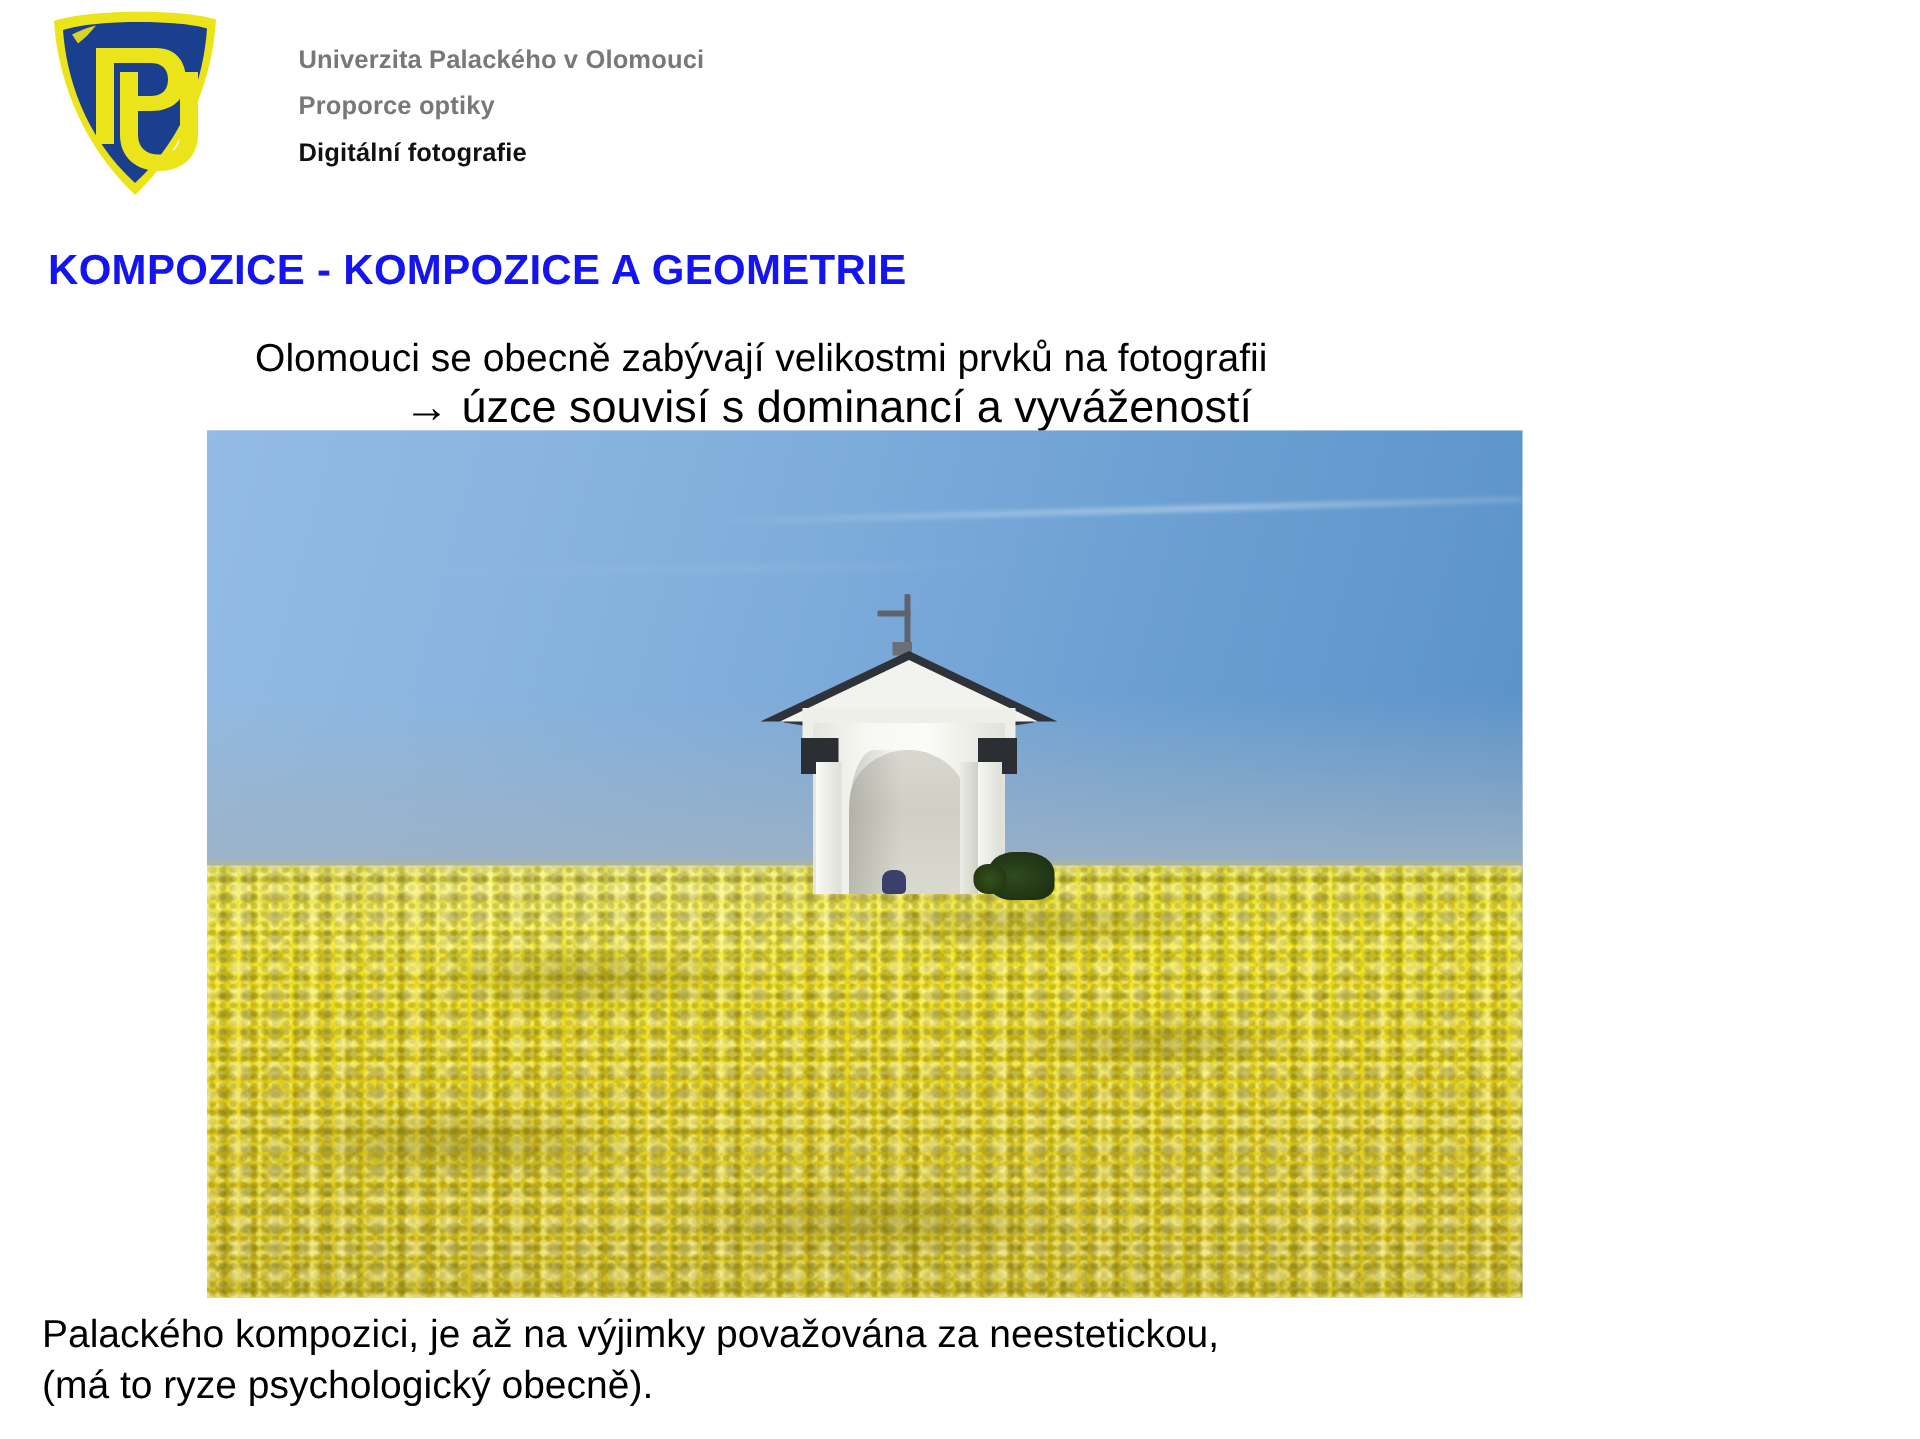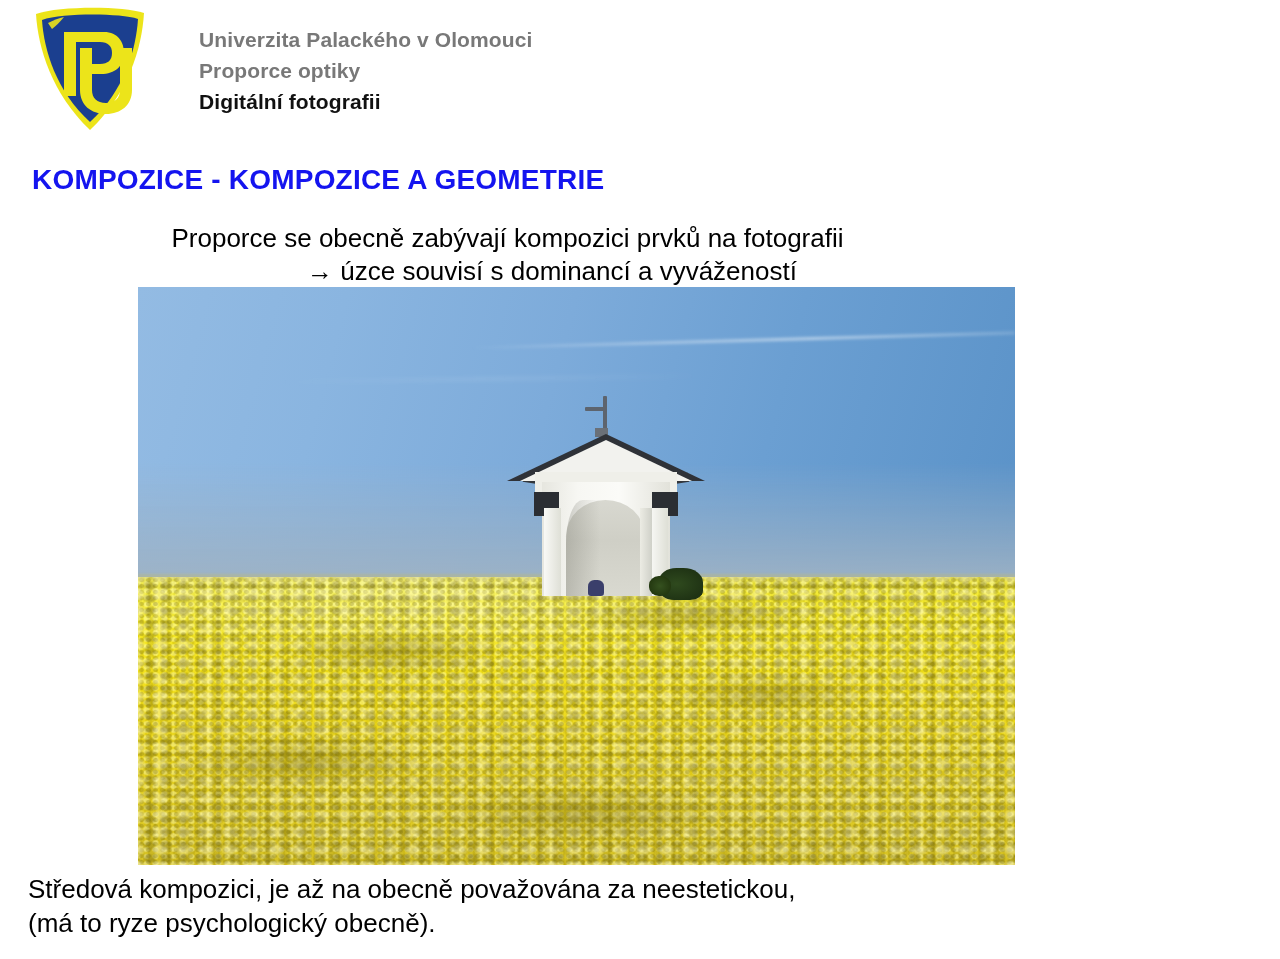--- a/index.html
+++ b/index.html
@@ -24,21 +24,21 @@
   #logo {
     position: absolute;
     left: 30px; top: 4px;
     width: 120px; height: 128px;
   }
   #header-text {
     position: absolute;
     left: 199px; top: 24px;
   }
   .hdr-line {
-    font-size: 21px;
+    font-size: 17px;
     font-weight: bold;
     line-height: 31px;
     letter-spacing: 0.1px;
     white-space: nowrap;
   }
   .hdr-gray { color: #787878; }
   .hdr-black { color: #111111; }
 
   
   #slide-heading {
@@ -58,21 +58,21 @@
     width: 1015px;
     text-align: center;
     color: #000000;
   }
   #intro .line1 {
     font-size: 26px;
     line-height: 33px;
     white-space: nowrap;
   }
   #intro .line2 {
-    font-size: 26px;
+    font-size: 30px;
     line-height: 33px;
     white-space: nowrap;
     padding-left: 89px;
   }
 
   
   #photo {
     position: absolute;
     left: 138px; top: 287px;
     width: 877px; height: 578px;
@@ -334,29 +334,29 @@
                C 78 60, 82 56, 82 49 C 82 42, 78 38, 70 38 L 46 38 L 46 92 L 34 92 Z" fill="#ece41a"></path>
 
       <path d="M50 44 L 62 44 L 62 86 C 62 94, 67 99, 76 99 C 85 99, 90 94, 90 86 L 90 44 L 102 44
                L 102 86 C 102 101, 91 110, 76 110 C 61 110, 50 101, 50 86 Z" fill="#ece41a"></path>
     </svg>
   </div>
 
   <div id="header-text">
     <div class="hdr-line hdr-gray">Univerzita Palackého v Olomouci</div>
     <div class="hdr-line hdr-gray">Proporce optiky</div>
-    <div class="hdr-line hdr-black">Digitální fotografii</div>
+    <div class="hdr-line hdr-black">Digitální fotografie</div>
   </div>
 
 </div>
 
 <div id="slide-heading">KOMPOZICE - KOMPOZICE A GEOMETRIE</div>
 
 <div id="intro">
-  <div class="line1">Proporce se obecně zabývají kompozici prvků na fotografii</div>
+  <div class="line1">Olomouci se obecně zabývají velikostmi prvků na fotografii</div>
   <div class="line2">→ úzce souvisí s dominancí a vyvážeností</div>
 </div>
 
 <div id="photo">
 
   <div class="sky">
     <div class="contrail"></div>
     <div class="contrail2"></div>
   </div>
 
@@ -399,15 +399,15 @@
     <div class="ch-col ch-col-r2"></div>
 
     <div class="ch-obj"></div>
     <div class="ch-bush"></div>
     <div class="ch-bush2"></div>
   </div>
 
 </div>
 
 <div id="caption">
-  <div>Středová kompozici, je až na obecně považována za neestetickou,</div>
+  <div>Palackého kompozici, je až na výjimky považována za neestetickou,</div>
   <div>(má to ryze psychologický obecně).</div>
 </div>
 
 </body></html>

